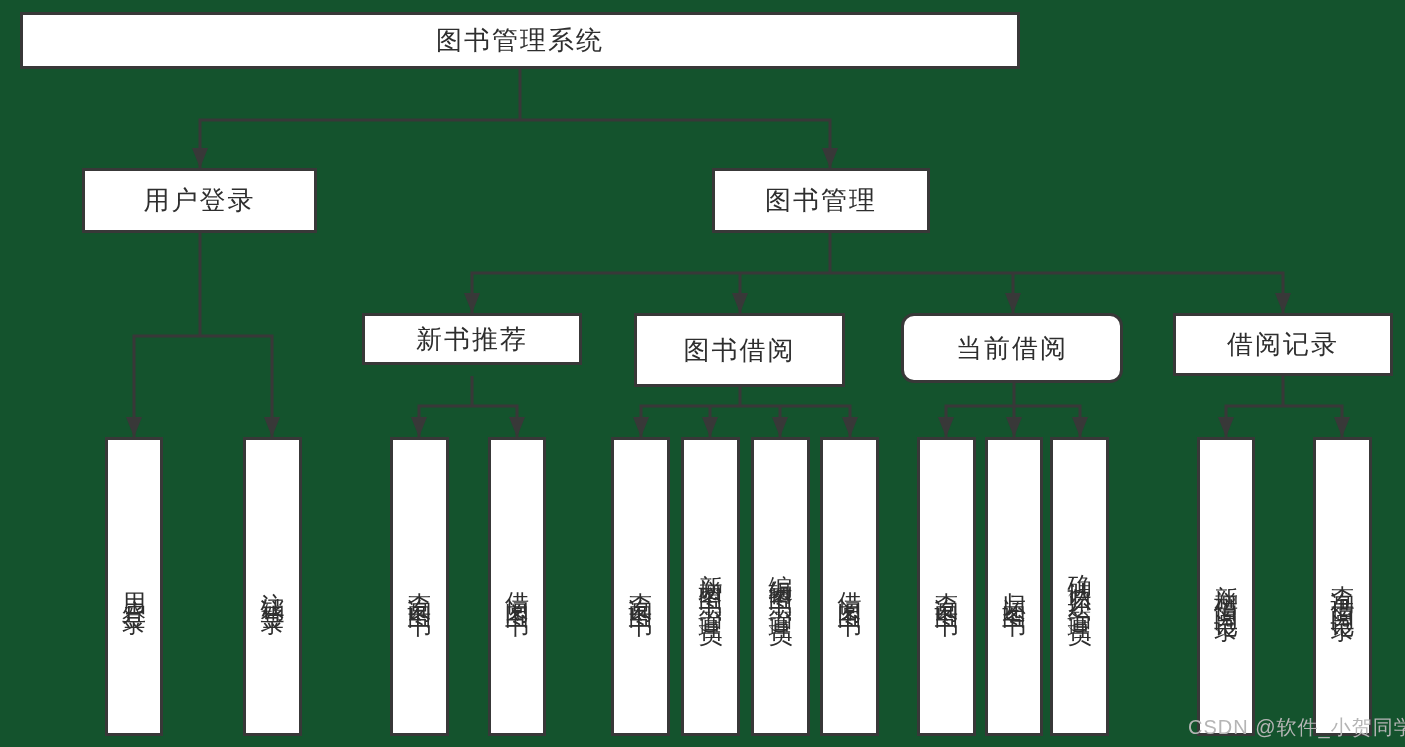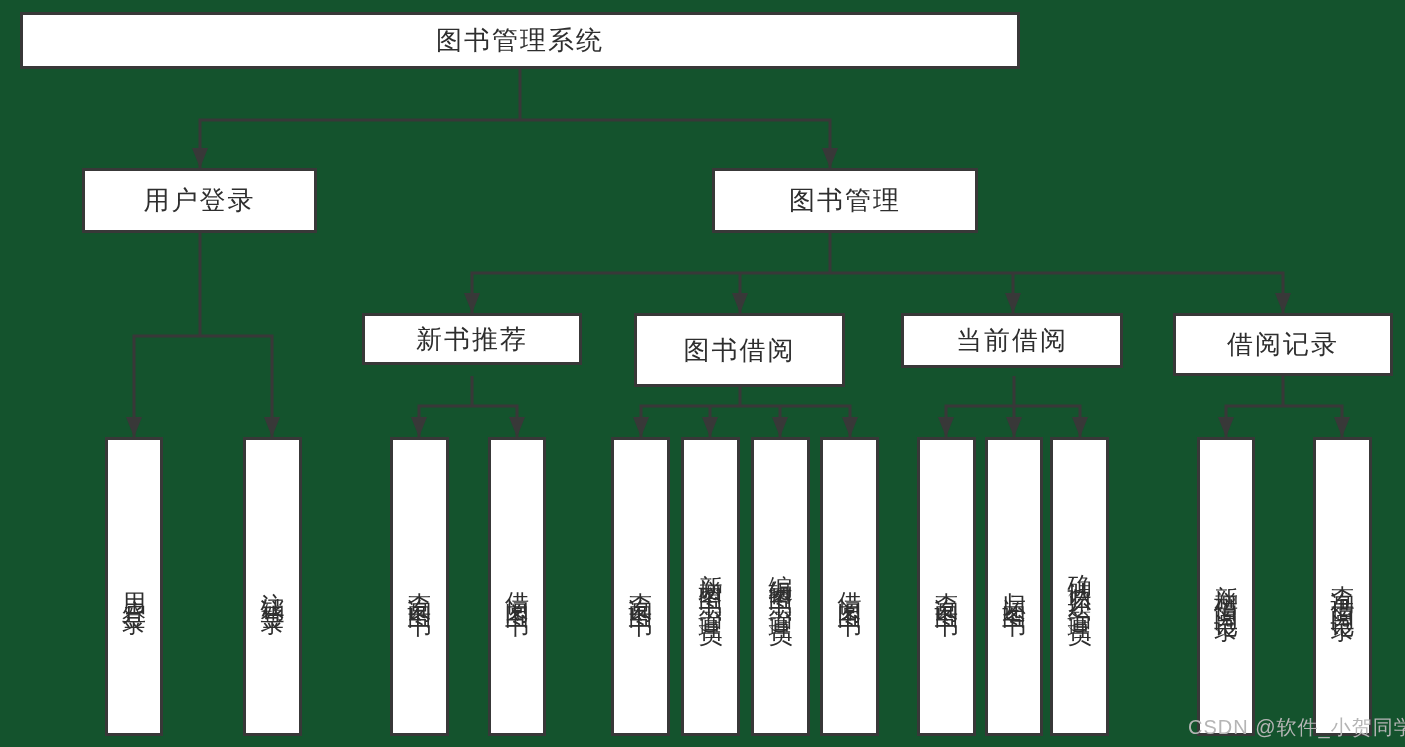--- a/index.html
+++ b/index.html
@@ -123,25 +123,25 @@
     <polygon points="938,417 954,417 946,437"></polygon>
     <polygon points="1006,417 1022,417 1014,437"></polygon>
     <polygon points="1072,417 1088,417 1080,437"></polygon>
     <polygon points="1218,417 1234,417 1226,437"></polygon>
     <polygon points="1334,417 1350,417 1342,437"></polygon>
   </svg>
 
   <div class="node" style="left:20px; top:12px; width:1000px; height:57px;">图书管理系统</div>
 
   <div class="node" style="left:82px; top:168px; width:235px; height:65px;">用户登录</div>
-  <div class="node" style="left:712px; top:168px; width:266px; height:65px;">图书管理</div>
+  <div class="node" style="left:712px; top:168px; width:218px; height:65px;">图书管理</div>
 
   <div class="node" style="left:362px; top:313px; width:220px; height:52px;">新书推荐</div>
   <div class="node" style="left:634px; top:313px; width:211px; height:74px;">图书借阅</div>
-  <div class="node" style="left:901px; top:313px; width:222px; height:55px;">当前借阅</div>
+  <div class="node" style="left:901px; top:313px; width:222px; height:70px;border-radius:13px;">当前借阅</div>
   <div class="node" style="left:1173px; top:313px; width:220px; height:63px;">借阅记录</div>
 
   <div class="leaf" style="left:105px; width:58px;">用户登录</div>
   <div class="leaf" style="left:243px; width:59px;">注销登录</div>
 
   <div class="leaf" style="left:390px; width:59px;">查询图书</div>
   <div class="leaf" style="left:488px; width:58px;">借阅图书</div>
 
   <div class="leaf" style="left:611px; width:59px;">查询图书</div>
   <div class="leaf" style="left:681px; width:59px;">新增图书（管理员）</div>

